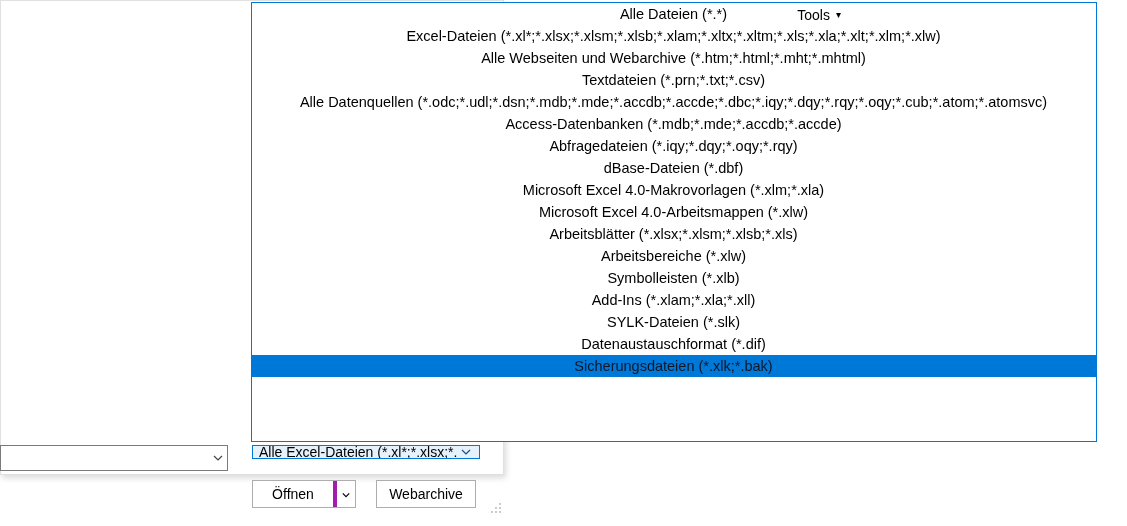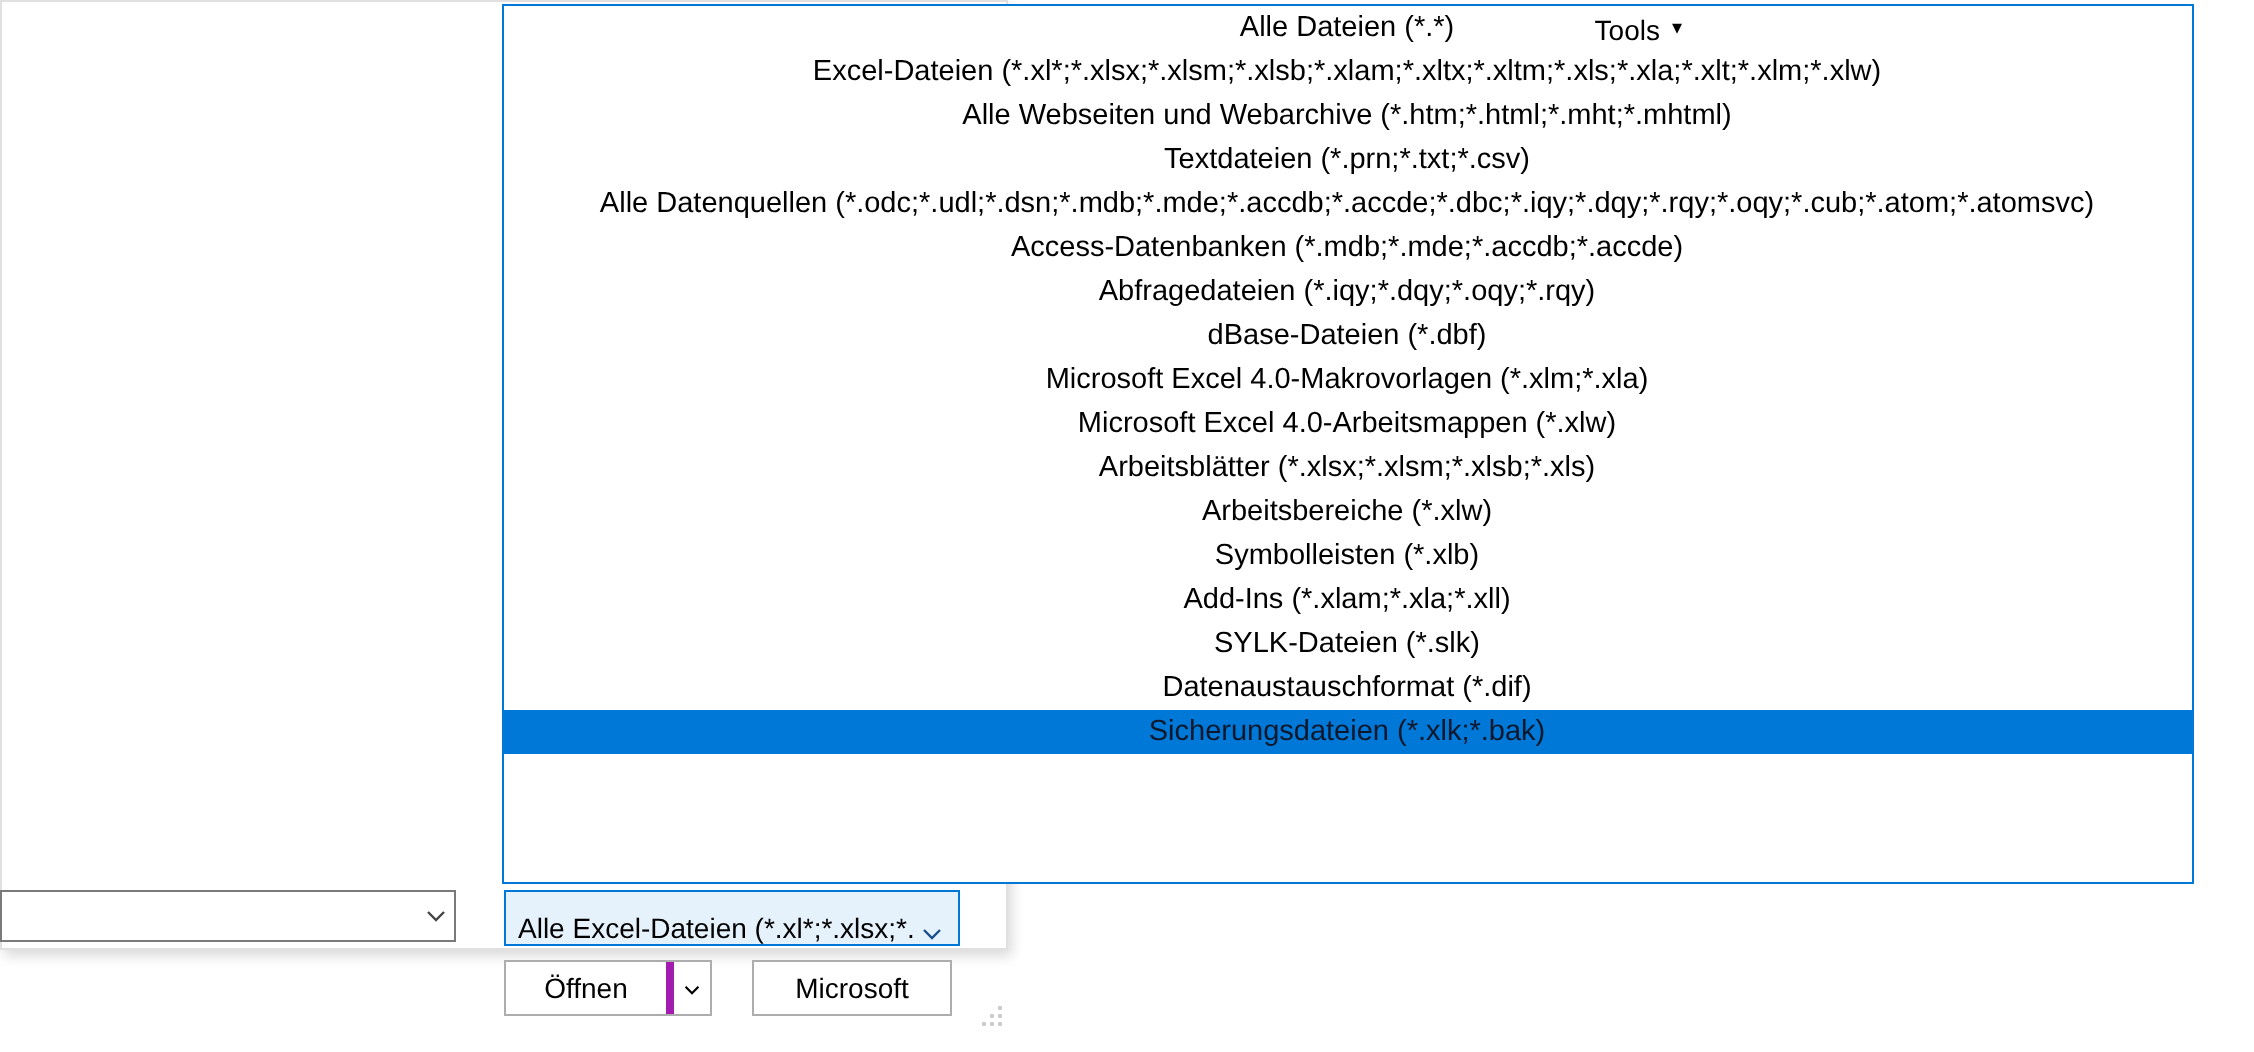--- a/index.html
+++ b/index.html
@@ -122,26 +122,26 @@
       radial-gradient(circle at 6px 6px, #999 1px, transparent 1.2px),
       radial-gradient(circle at 10px 2px, #999 1px, transparent 1.2px);
   }
 
   
   .filetype-combo {
     position: absolute;
     left: 252px;
     top: 445px;
     width: 228px;
-    height: 28px;
+    height: 14px;
     border: 1px solid #0078d7;
     background: #e5f1fb;
     box-sizing: border-box;
     display: flex;
-    align-items: flex-end;
+    align-items: center;
     padding: 0 6px;
     color: #000;
     white-space: nowrap;
     overflow: hidden;
   }
   .filetype-combo .text {
     flex: 1;
     overflow: hidden;
     text-overflow: clip;
   }
@@ -235,18 +235,18 @@
     <div class="split">
       <span>
         <svg viewBox="0 0 10 10" width="8" height="8">
             <path d="M1 3 L5 7 L9 3" fill="none" stroke="#000" stroke-width="1.4"></path>
           </svg>
       </span>
     </div>
   </div>
 
   <div class="cancel-btn">
-    <span>Microsoft</span>
+    <span>Webarchive</span>
   </div>
 
   <div class="resize-grip"></div>
 
 </div>
 
 </body></html>

